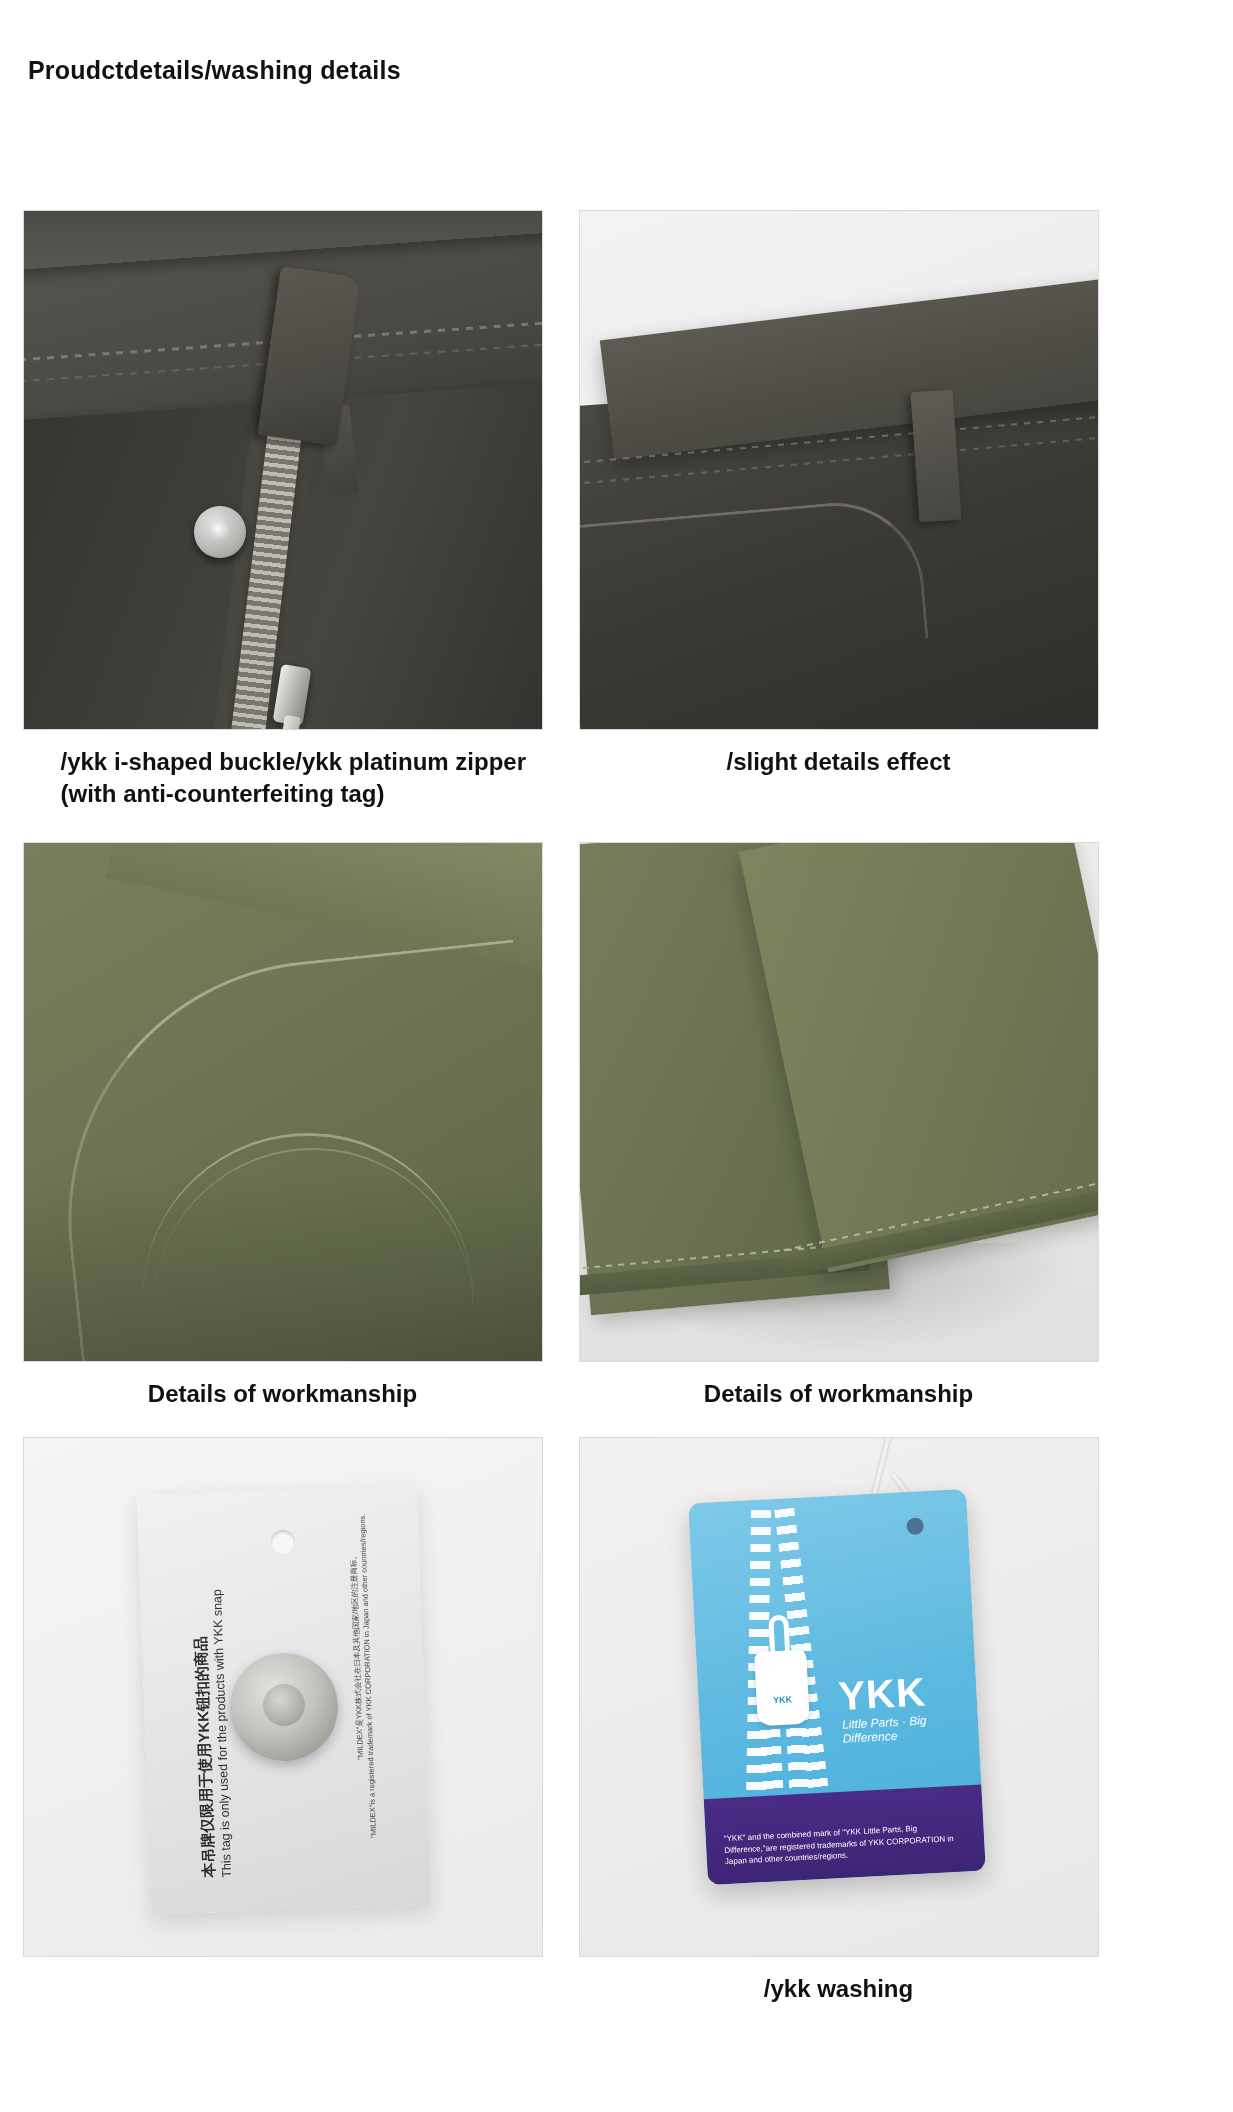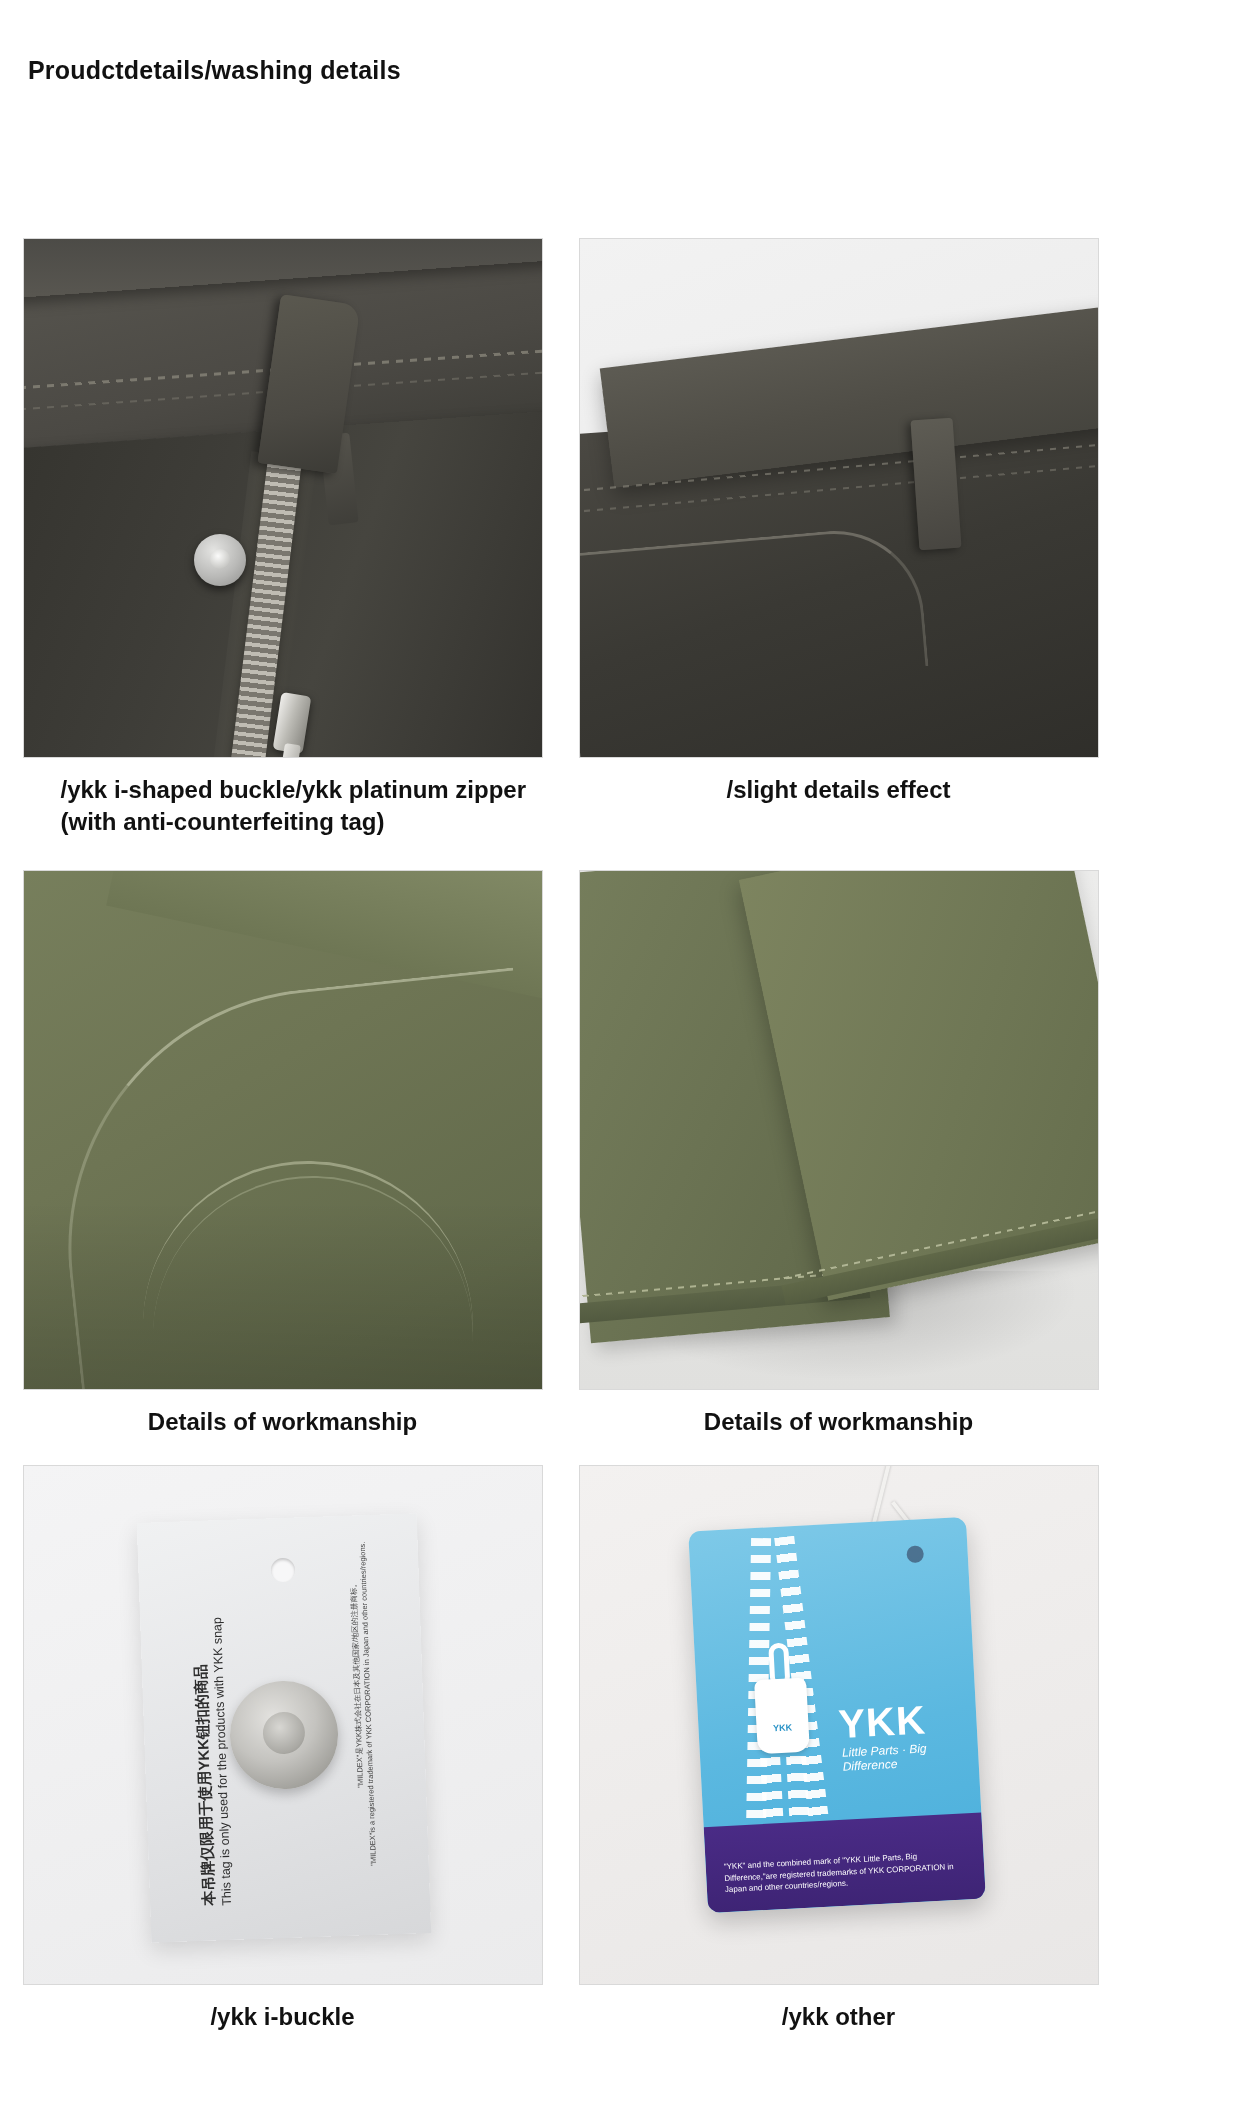--- a/index.html
+++ b/index.html
@@ -25,21 +25,20 @@
     letter-spacing: 0.2px;
     color: #111111;
     white-space: nowrap;
   }
 
   .grid {
     position: absolute;
     left: 0;
     top: 210px;
     width: 1121px;
-    margin-top: 28px;
   }
 
   .row {
     display: flex;
     justify-content: center;
     gap: 36px;
   }
   .row + .row { margin-top: 28px; }
 
   .cell {
@@ -476,21 +475,20 @@
     <div class="cell">
       <div class="photo p5">
         <div class="card"></div>
         <div class="hole"></div>
         <div class="snap"></div>
         <div class="vtext vt-cn">本吊牌仅限用于使用YKK钮扣的商品</div>
         <div class="vtext vt-en">This tag is only used for the products with YKK snap</div>
         <div class="vtext vt-small1">"MILDEX"是YKK株式会社在日本及其他国家/地区的注册商标。</div>
         <div class="vtext vt-small2">"MILDEX"is a registered trademark of YKK CORPORATION in Japan and other countries/regions.</div>
       </div>
-      <div class="caption">/ykk i-buckle</div>
     </div>
 
     <div class="cell">
       <div class="photo p6">
         <div class="string"></div>
         <div class="string2"></div>
         <div class="tag">
           <div class="hole"></div>
           <div class="teeth-l"></div>
           <div class="teeth-r"></div>
@@ -498,18 +496,18 @@
           <div class="teeth-r2"></div>
           <div class="pull"></div>
           <div class="slider"></div>
           <div class="slider-label">YKK</div>
           <div class="brand">YKK</div>
           <div class="slogan">Little Parts · Big Difference</div>
           <div class="purple"></div>
           <div class="legal">"YKK" and the combined mark of "YKK Little Parts, Big Difference,"are registered trademarks of YKK CORPORATION in Japan and other countries/regions.</div>
         </div>
       </div>
-      <div class="caption">/ykk other</div>
+      <div class="caption">/ykk washing</div>
     </div>
 
   </div>
 
 </div>
 
 </body></html>

